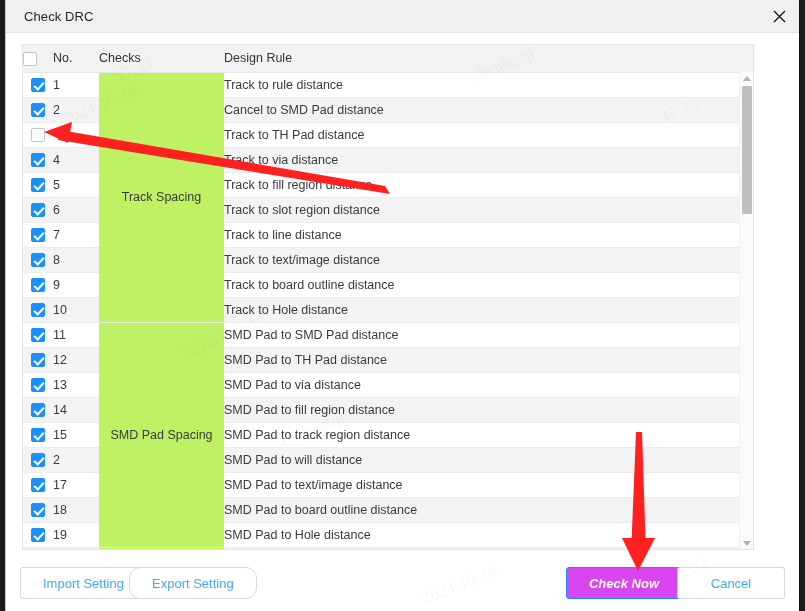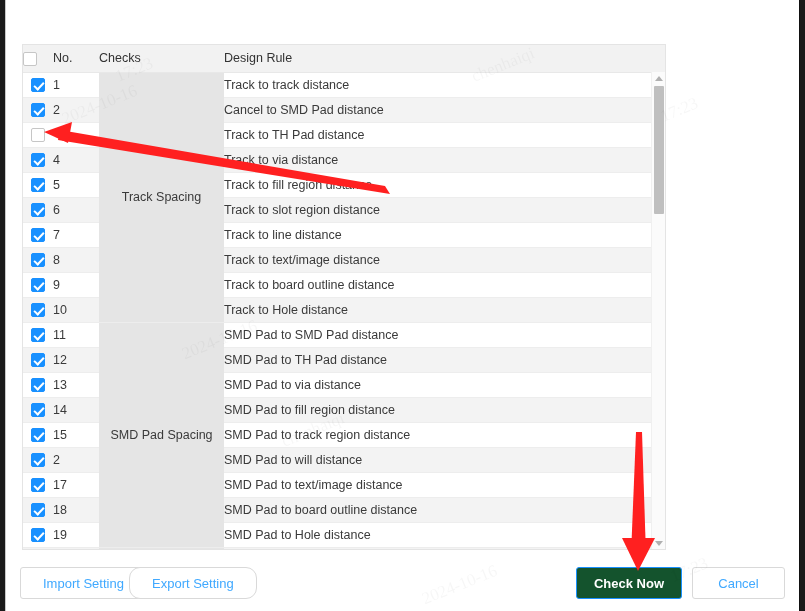--- a/index.html
+++ b/index.html
@@ -58,21 +58,21 @@
     justify-content: center;
     cursor: default;
   }
   #close-button svg { display: block; }
 
   
   #table-panel {
     position: absolute;
     left: 16px;
     top: 44px;
-    width: 644px;
+    width: 732px;
     height: 506px;
     border: 1px solid #e4e4e4;
     box-sizing: border-box;
     background: #ffffff;
     overflow: hidden;
   }
 
   table.drc-table {
     border-collapse: collapse;
     table-layout: fixed;
@@ -105,21 +105,21 @@
   td.c-check { width: 30px; border-right: 1px solid #eeeeee; text-align: center; }
   td.c-no    { width: 46px; border-right: 1px solid #eeeeee; padding-left: 8px; box-sizing: border-box; }
   td.c-chk   { width: 125px; border-right: 1px solid #eeeeee; padding-left: 8px; box-sizing: border-box;
                text-align: center; color: #3a3a3a; }
   td.c-rule  { width: 562px; padding-left: 8px; box-sizing: border-box; }
 
   tr.data-row { height: 25px; }
   tr.row-even td.c-rule, tr.row-even td.c-no { background: #f3f3f3; }
   tr.row-even td.c-check { background: #f3f3f3; }
   tr.row-odd  td.c-rule, tr.row-odd td.c-no, tr.row-odd td.c-check { background: #ffffff; }
-  tr.data-row td.c-chk { background: #e5e5e5; }
+  tr.data-row td.c-chk { background: #bef264; }
   tr.data-row td { border-bottom: 1px solid #ededed; }
 
   
   .cbox {
     display: inline-block;
     width: 14px;
     height: 14px;
     box-sizing: border-box;
     border: 1px solid #c6c6c6;
     border-radius: 2px;
@@ -215,27 +215,28 @@
     font-family: "Liberation Sans", sans-serif;
     display: flex;
     align-items: center;
     justify-content: center;
     cursor: default;
     padding: 0 22px;
     white-space: nowrap;
   }
   #import-setting-button { left: 14px; top: 12px; }
   #export-setting-button { left: 123px; top: 12px; border-radius: 11px; }
-  #cancel-button { right: 14px; top: 12px; width: 93px; }
+  #cancel-button { right: 14px; top: 12px; width: 108px; }
   #check-now-button {
-    right: 117px; top: 12px; width: 106px;
-    background: #14532d;
+    right: 117px; top: 12px; width: 116px;
+    background: #d946ef;
     border-color: #1890ff;
     color: #ffffff;
     font-weight: bold;
+    font-style: italic;
   }
 
   
   #annotation-layer {
     position: absolute;
     left: 0; top: 0;
     width: 805px; height: 611px;
     pointer-events: none;
   }
   #annotation-note {
@@ -259,39 +260,47 @@
     white-space: nowrap;
     pointer-events: none;
     user-select: none;
   }
 </style>
 </head>
 <body>
 
 <div id="dialog-window">
 
+  <div id="title-bar">
+    <div id="title-text">Check DRC</div>
+    <div id="close-button">
+      <svg width="13" height="13" viewBox="0 0 13 13" aria-hidden="true">
+        <path d="M1,1 L12,12 M12,1 L1,12" stroke="#111" stroke-width="1.3" fill="none"></path>
+      </svg>
+    </div>
+  </div>
 
   <div id="table-panel">
     <table class="drc-table">
       <thead>
         <tr class="hdr-row">
           <th class="c-check">
             <span class="cbox"></span>
           </th>
           <th class="c-no">No.</th>
           <th class="c-chk">Checks</th>
           <th class="c-rule">Design Rule</th>
         </tr>
       </thead>
       <tbody id="table-body">
           <tr class="data-row row-odd">
             <td class="c-check"><span class="cbox checked"></span></td>
             <td class="c-no">1</td>
             <td class="c-chk group-cell" rowspan="10">Track Spacing</td>
-            <td class="c-rule">Track to track distance</td>
+            <td class="c-rule">Track to rule distance</td>
           </tr>
           <tr class="data-row row-even">
             <td class="c-check"><span class="cbox checked"></span></td>
             <td class="c-no">2</td>
             <td class="c-rule">Cancel to SMD Pad distance</td>
           </tr>
           <tr class="data-row row-odd">
             <td class="c-check"><span class="cbox"></span></td>
             <td class="c-no"></td>
             <td class="c-rule">Track to TH Pad distance</td>

